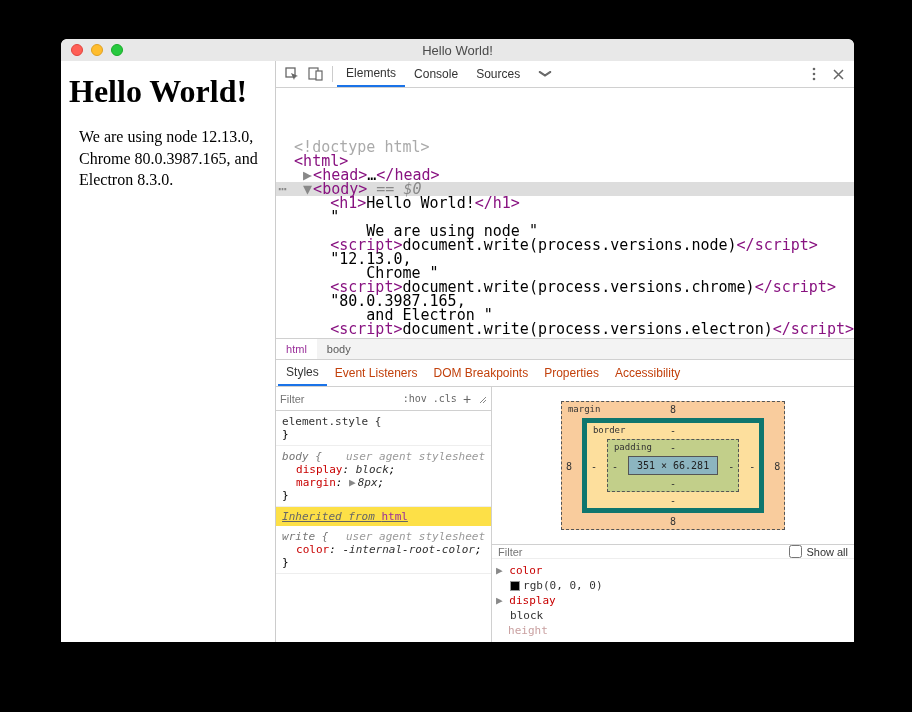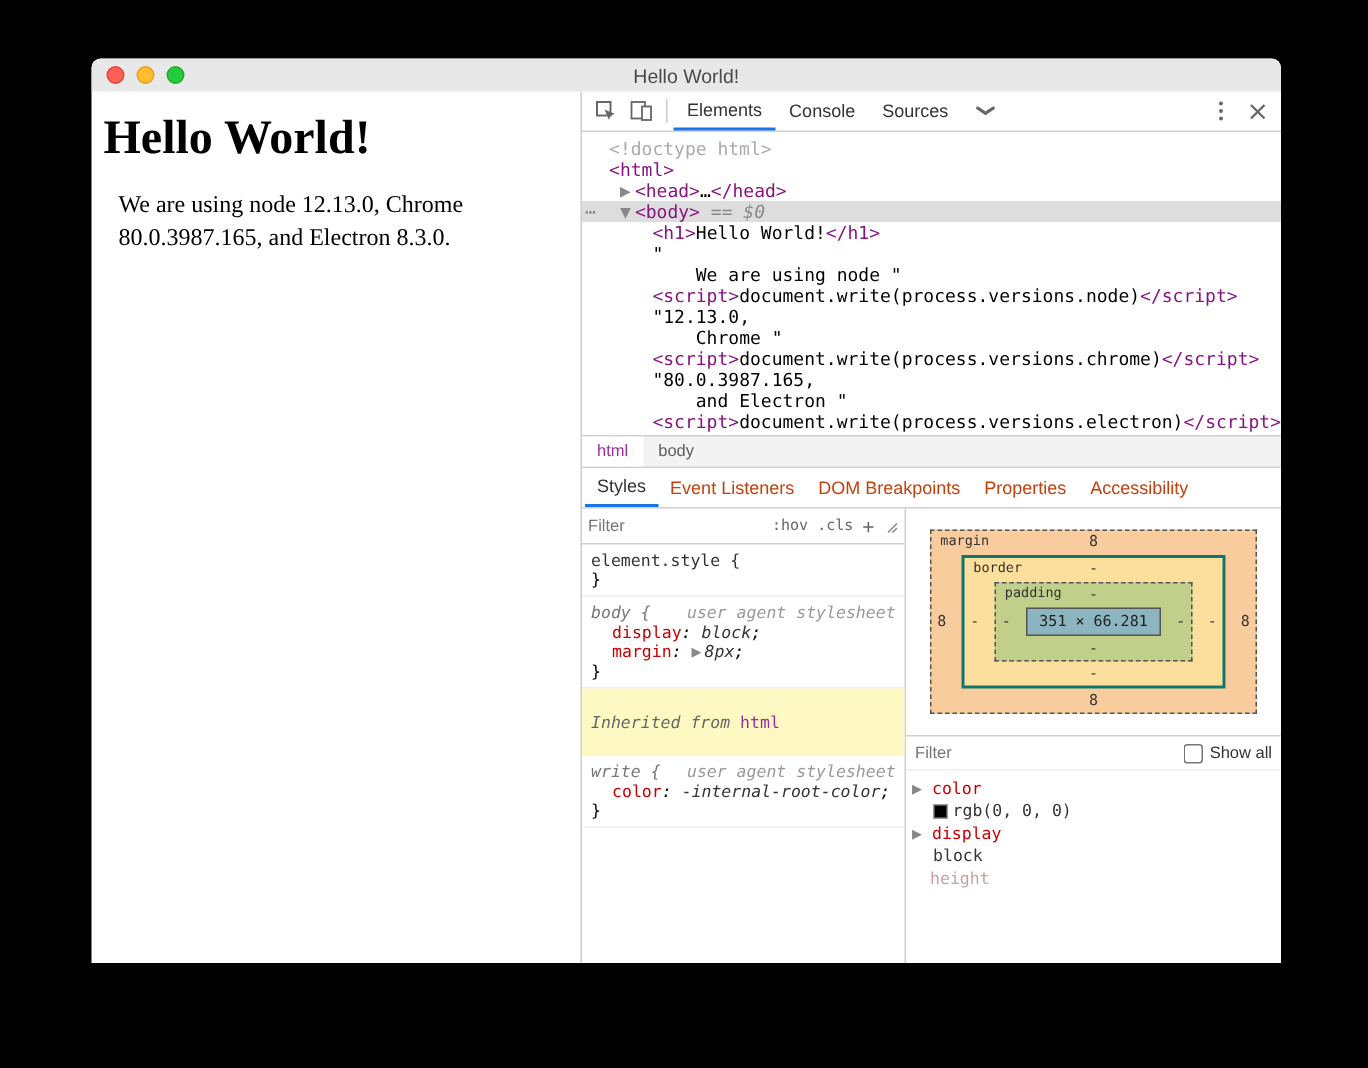--- a/index.html
+++ b/index.html
@@ -16,21 +16,21 @@
 .split { display: flex; height: calc(100% - 22px); }
 .page { width: 369px; padding: 12px 8px 8px 8px; font-family: "Times New Roman", serif; color: #000; }
 .page h1 { font-size: 32px; font-weight: bold; margin-bottom: 16px; }
 .page p { font-size: 16px; line-height: 1.35; margin-left: 10px; }
 .devtools { flex: 1; border-left: 1px solid #ccc; display: flex; flex-direction: column; background: #fff; font-family: "Helvetica Neue", Arial, sans-serif; }
 .dt-tabs { height: 27px; border-bottom: 1px solid #d0d0d0; display: flex; align-items: center; padding: 0 4px; }
 .dt-tabs .icon-btn { width: 24px; height: 24px; display: flex; align-items: center; justify-content: center; }
 .dt-tabs .tab { padding: 0 9px; height: 26px; display: flex; align-items: center; color: #333; font-size: 12px; cursor: default; }
 .dt-tabs .tab.active { color: #333; border-bottom: 2px solid #1a73e8; }
 .dt-tabs .spacer { flex: 1; }
-.dom { font-family: Menlo, Consolas, monospace; font-size: 12px; line-height: 14px; padding: 4px 0 0 0; height: 202px; overflow: hidden; }
+.dom { font-family: Menlo, Consolas, monospace; font-size: 15px; line-height: 14px; padding: 4px 0 0 0; height: 202px; overflow: hidden; margin-top: 48px; }
 .dom-line { white-space: pre; padding-left: 18px; }
 .dom-line.sel { background: #ddd; position: relative; }
 .dom-line.sel::before { content: "⋯"; position: absolute; left: 2px; color: #888; }
 .triangle { color: #888; display: inline-block; width: 10px; }
 .c-doctype { color: #aaa; }
 .c-tag { color: #881280; }
 .c-text { color: #000; }
 .c-eqvar { color: #888; font-style: italic; }
 .crumbs { height: 22px; border-top: 1px solid #d0d0d0; border-bottom: 1px solid #d0d0d0; display: flex; align-items: stretch; background: #f3f3f3; font-size: 11px; }
 .crumb { padding: 0 10px; display: flex; align-items: center; color: #5a5a5a; }
@@ -45,28 +45,28 @@
 .filterbar .badge { color: #666; font-family: Menlo, monospace; font-size: 10px; }
 .filterbar .plus { color: #666; font-size: 14px; }
 .rules { font-family: Menlo, Consolas, monospace; font-size: 11px; overflow: hidden; }
 .rule { padding: 4px 6px; border-bottom: 1px solid #eee; }
 .rule .selector { color: #333; }
 .rule .ua { color: #999; font-style: italic; float: right; }
 .rule .prop { padding-left: 14px; }
 .rule .pname { color: #c80000; }
 .rule .pvalue { color: #333; font-style: italic; }
 .rule .caret { color: #888; margin-right: 2px; }
-.inherit-hdr { background: #fef9c3; padding: 16px 6px; color: #666; font-size: 11px; font-style: italic; }
+.inherit-hdr { background: #fde047; padding: 3px 6px; color: #666; font-size: 11px; font-style: italic; text-decoration: underline; }
 .inherit-hdr .link { color: #9a2f9a; font-style: normal; font-family: Menlo, monospace; }
 .styles-right { flex: 1; display: flex; flex-direction: column; }
 .boxmodel { padding: 14px 10px; display: flex; justify-content: center; }
 .bm { position: relative; font-family: Menlo, monospace; font-size: 10px; }
 .bm .layer { position: relative; text-align: center; }
 .bm .margin { background: #f9cc9d; border: 1px dashed #555; padding: 16px 20px; }
-.bm .border { background: #fddf9d; border: 2px solid #0f766e; padding: 16px 20px; }
+.bm .border { background: #fddf9d; border: 5px solid #0f766e; padding: 16px 20px; }
 .bm .padding { background: #c2cf8a; border: 1px dashed #555; padding: 16px 20px; }
 .bm .content { background: #8cb5c0; border: 1px solid #555; padding: 3px 8px; color: #222; font-size: 10px; }
 .bm .lbl { position: absolute; top: 2px; left: 6px; font-size: 9px; color: #333; }
 .bm .num { position: absolute; color: #333; font-size: 10px; }
 .bm .num.t { top: 2px; left: 50%; transform: translateX(-50%); }
 .bm .num.b { bottom: 2px; left: 50%; transform: translateX(-50%); }
 .bm .num.l { left: 4px; top: 50%; transform: translateY(-50%); }
 .bm .num.r { right: 4px; top: 50%; transform: translateY(-50%); }
 .comp-filter { height: 24px; border-top: 1px solid #d0d0d0; border-bottom: 1px solid #eee; display: flex; align-items: center; padding: 0 6px; gap: 6px; font-size: 11px; color: #888; }
 .comp-filter input[type=text] { border: none; flex: 1; font-size: 11px; outline: none; font-family: inherit; }

